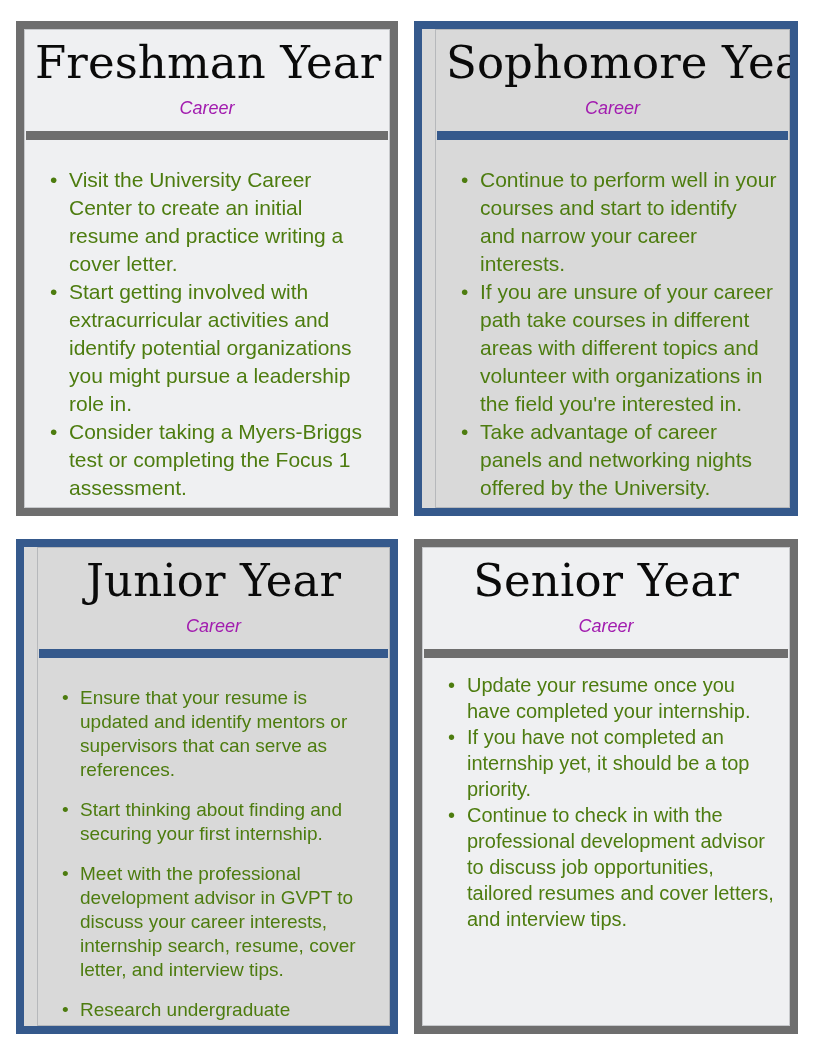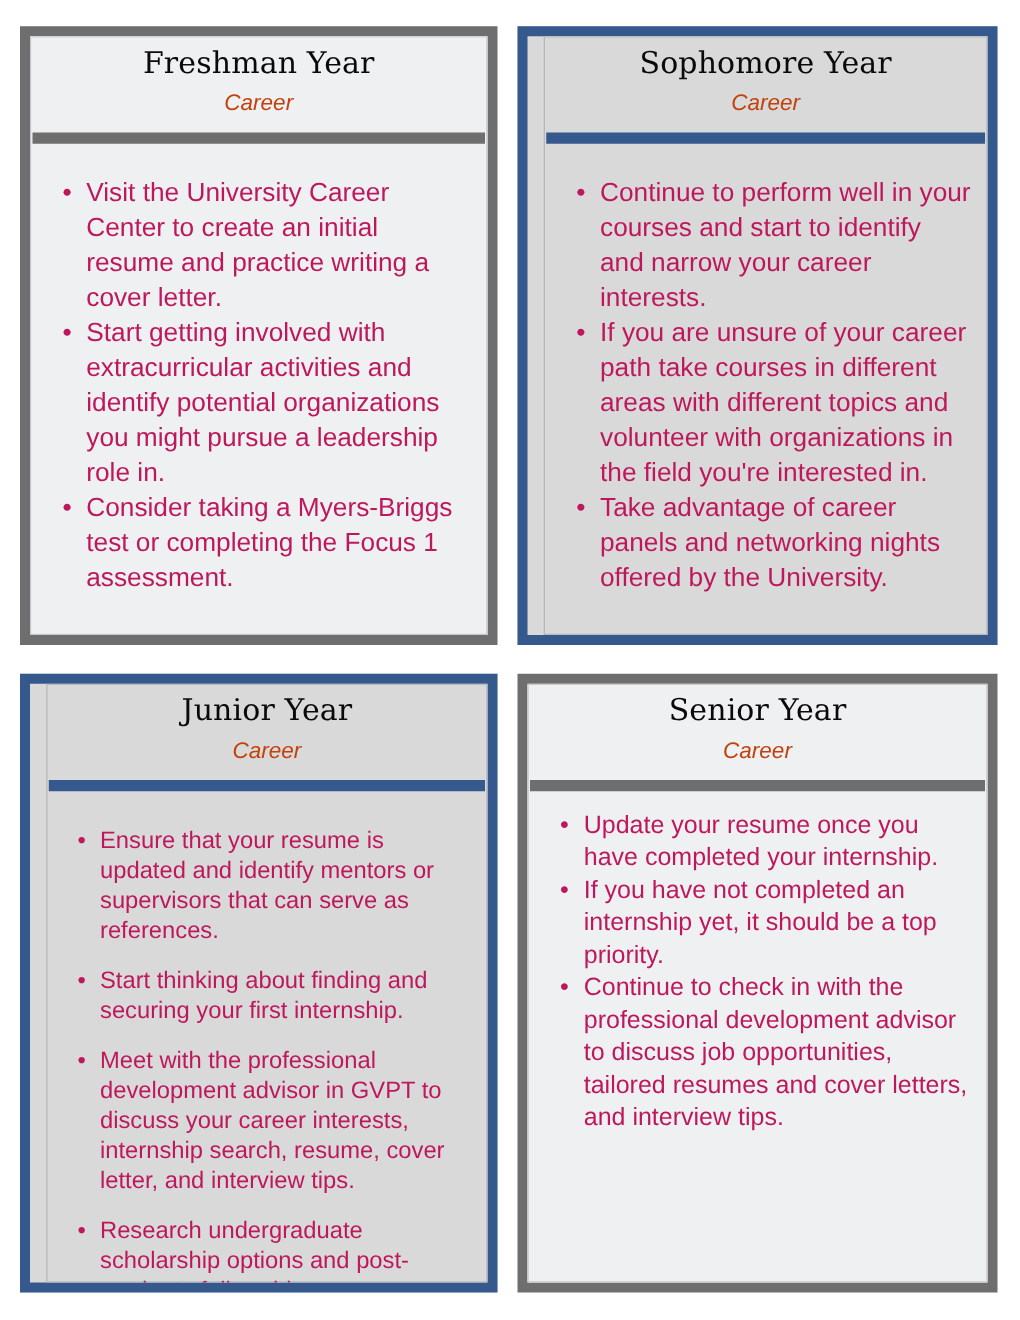--- a/index.html
+++ b/index.html
@@ -72,36 +72,36 @@
   }
 
   .card-header {
     flex: 0 0 auto;
     padding: 6px 10px 0 10px;
     text-align: center;
   }
 
   .card-title {
     font-family: "DejaVu Serif", "Liberation Serif", serif;
-    font-size: 24px;
+    font-size: 45px;
     line-height: 1.22;
     font-weight: 400;
     color: #0a0a0a;
     margin: 0;
     letter-spacing: 0.1px;
     white-space: nowrap;
     text-align: center;
   }
 
   .card-subtitle {
     font-family: "Liberation Sans", sans-serif;
     font-style: italic;
     font-size: 18px;
     line-height: 1.3;
-    color: #c2410c;
+    color: #a21caf;
     margin: 6px 0 0 0;
   }
 
   .accent-bar {
     height: 9px;
     margin: 11px 1px 0 1px;
     flex: 0 0 auto;
   }
 
   .card-body {
@@ -111,21 +111,21 @@
   }
 
   .bullet-list {
     margin: 0;
     padding: 0;
     list-style: none;
   }
 
   .bullet-list li {
     position: relative;
-    color: #be185d;
+    color: #4d7c0f;
     margin: 0;
   }
 
   .bullet-list li::before {
     content: "\2022";
     position: absolute;
     left: 0;
     top: 0;
   }
 

